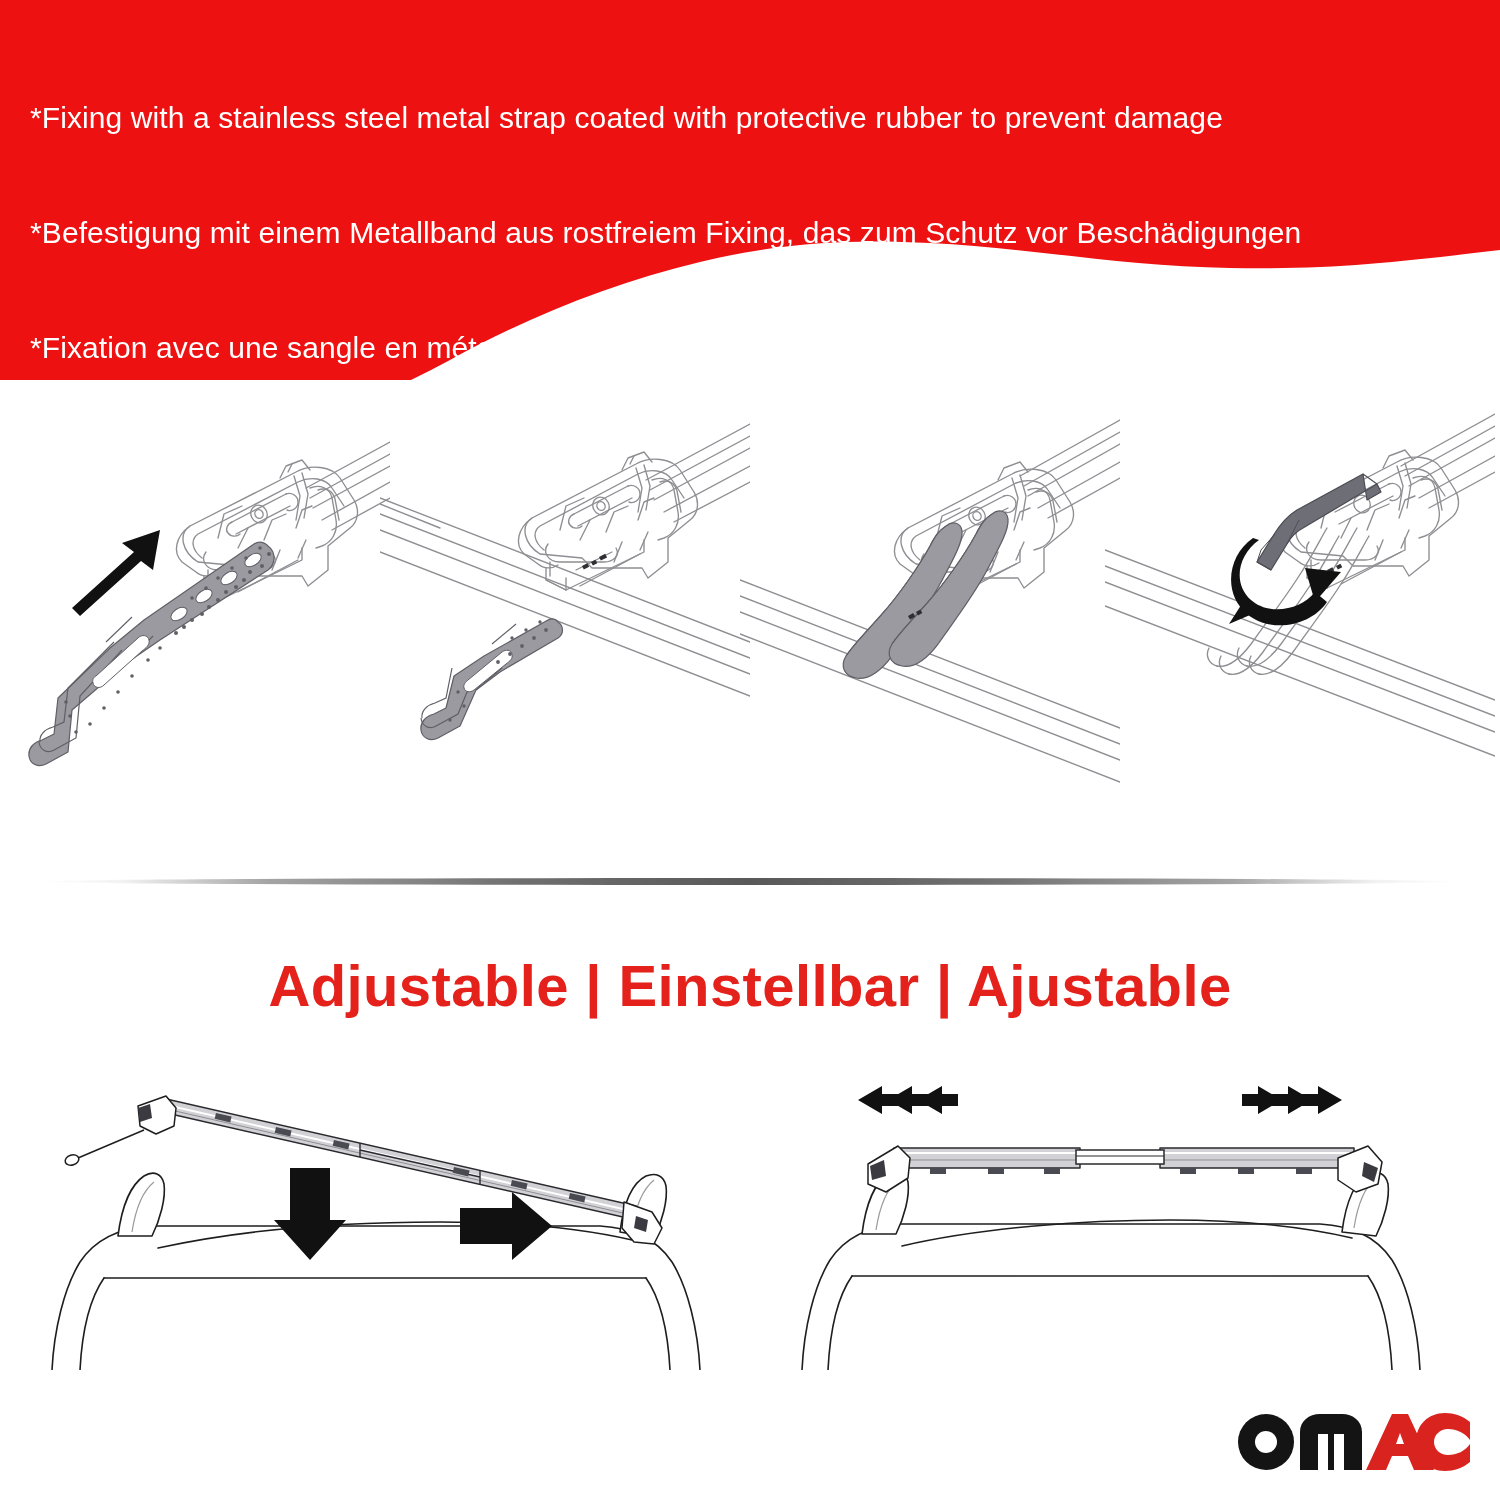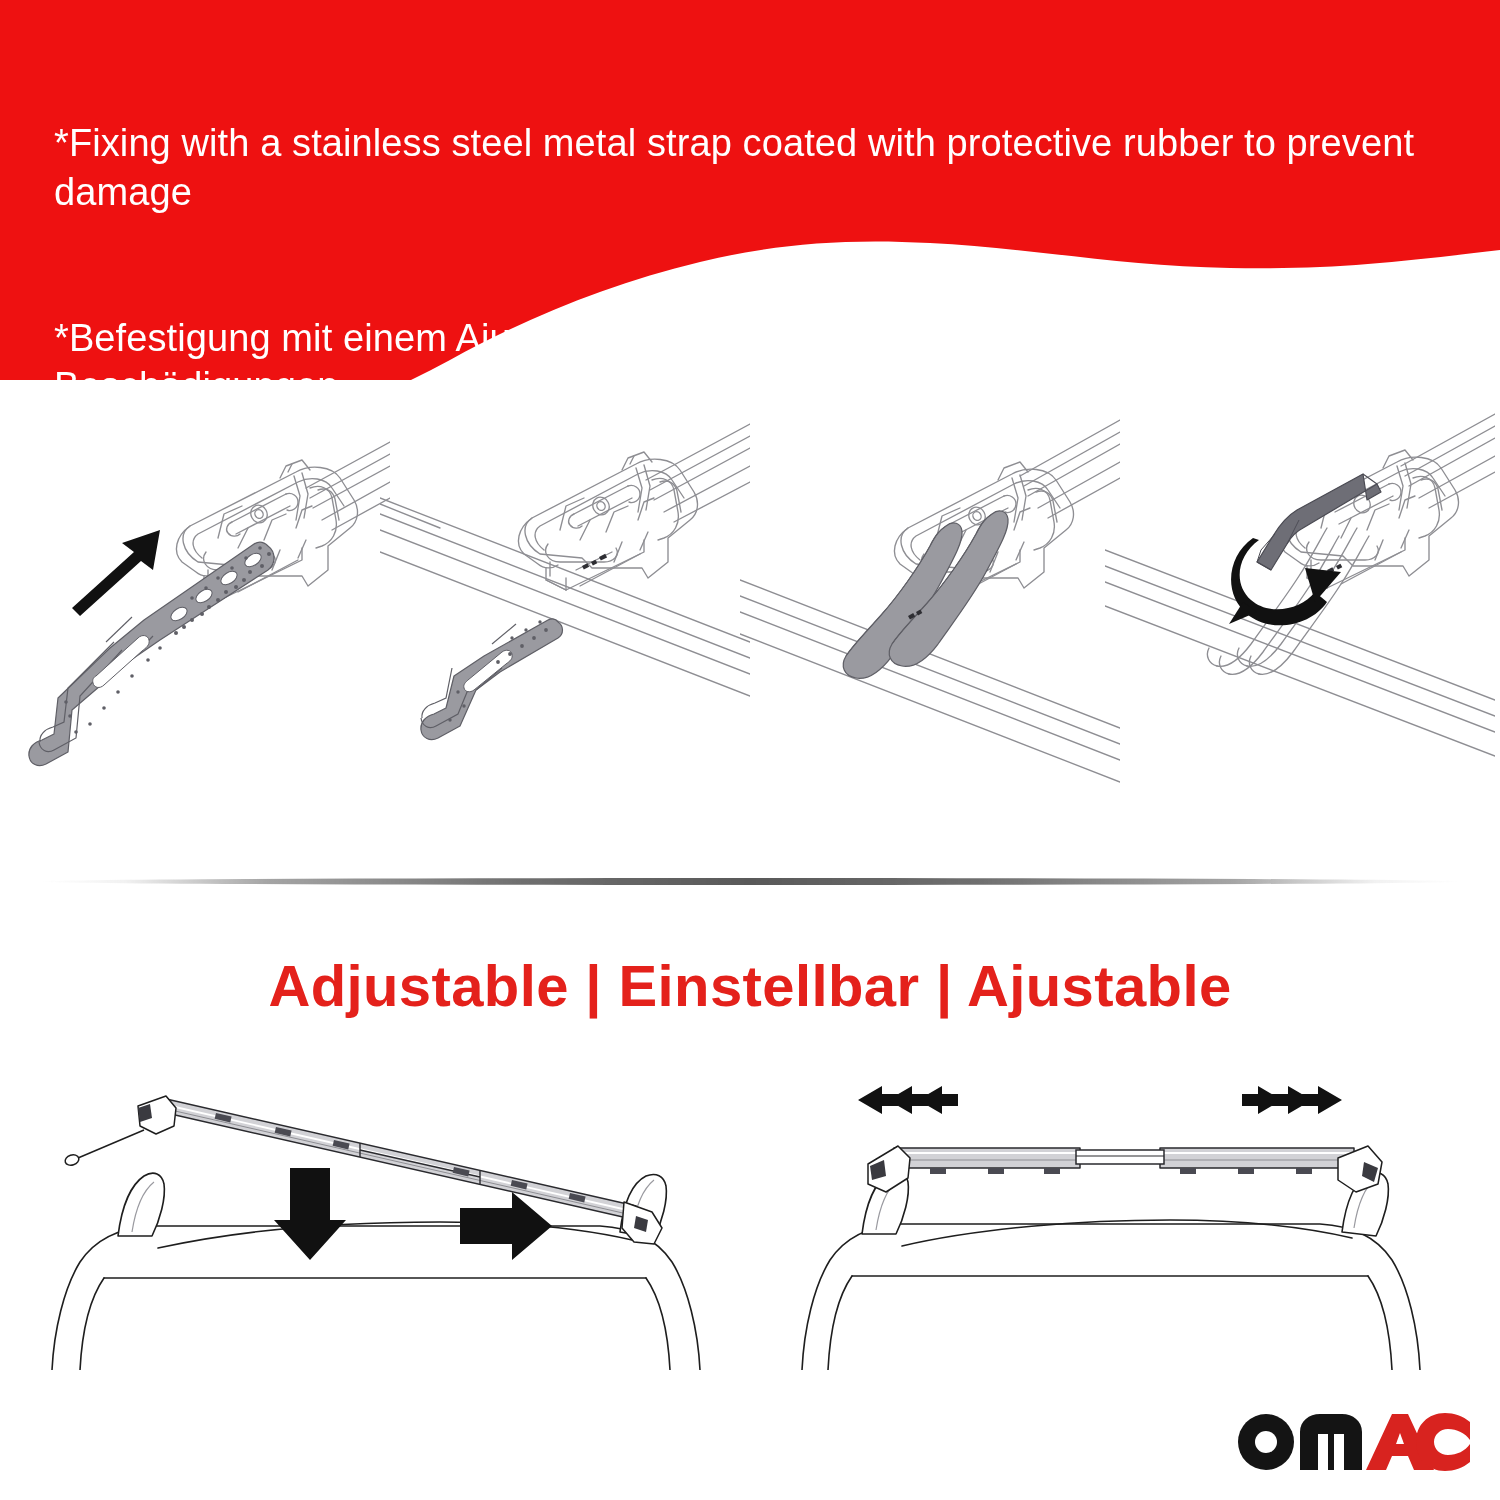--- a/index.html
+++ b/index.html
@@ -30,26 +30,25 @@
     height: 380px;
     display: block;
   }
   #banner-text {
     position: absolute;
     left: 30px;
     top: 22px;
     width: 1430px;
     color: #ffffff;
     font-family: "Liberation Sans Narrow", "Liberation Sans", sans-serif;
-    font-size: 38px;
+    font-size: 30px;
     line-height: 1.28;
     letter-spacing: 0.1px;
     white-space: pre-wrap;
     font-weight: 400;
-    margin-left: 24px;
   }
   #banner-text .ln { display: block; }
 
   
   #steps-row {
     position: absolute;
     left: 0;
     top: 380px;
     width: 1500px;
     height: 490px;
@@ -131,21 +130,21 @@
              C1400,262 1330,270 1230,268
              C1120,266 1030,248 930,243
              C840,238 770,245 700,262
              C610,284 530,316 450,360
              C390,392 330,420 250,430
              C160,441 70,436 0,428 Z" fill="#ee1111"></path>
   </svg>
 
   <div id="banner-text" style="color: rgb(255, 255, 255);">
     <span class="ln">*Fixing with a stainless steel metal strap coated with protective rubber to prevent damage</span>
-    <span class="ln">*Befestigung mit einem Ajustable aus rostfreiem Stahl, das zum Schutz vor Beschädigungen</span>
+    <span class="ln">*Befestigung mit einem Metallband aus rostfreiem Fixing, das zum Schutz vor Beschädigungen</span>
     <span class="ln">*Fixation avec une sangle en métal inoxydable recouverte de caoutchouc de protection</span>
     <span class="ln">pour éviter les dommages.</span>
   </div>
 </div>
 
 <div id="steps-row">
 
   <div class="step-panel" style="left:10px; width:380px;">
     <svg class="step-svg" viewBox="0 0 380 490">
       <g fill="none" stroke="#8e8e93" stroke-width="1.35" stroke-linejoin="round" stroke-linecap="round">

